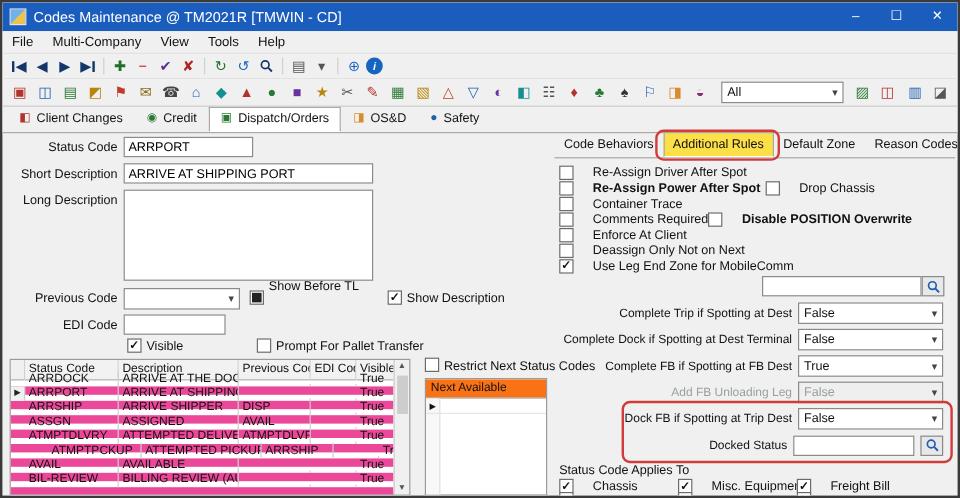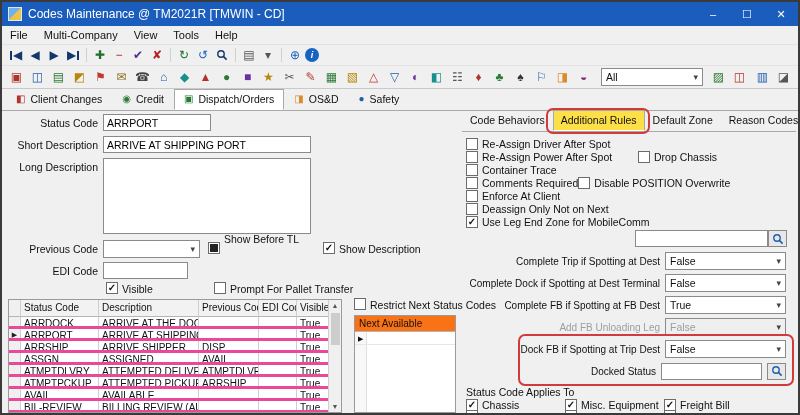--- a/index.html
+++ b/index.html
@@ -63,43 +63,43 @@
   .cb-abs { position:absolute; }
   .cb-lab { position:absolute; font-size:10.5px; white-space:nowrap; }
   
   .grid { position:absolute; left:6px; top:297px; width:334px; height:114px;
     border:1px solid #9a9a9a; background:#fff; overflow:hidden; font-size:10px; }
   .g-inner { margin-right:13px; }
   .g-header { display:flex; height:17px; background:#f2f2f2; }
   .g-cell { border-right:1px solid #cfcfcf; padding:1px 3px; overflow:hidden; white-space:nowrap; flex:none; }
   .g-head { border-bottom:1px solid #b5b5b5; background:#f2f2f2; padding-top:2px; }
   .g-marker { width:12px; background:#f0f0f0; padding:0; text-align:center; font-size:7px; line-height:12px; color:#222; }
-  .g-row { display:flex; height:12px; border-bottom:3px solid #ec4899; }
+  .g-row { display:flex; height:12px; border-bottom:7px solid #ec4899;align-items:flex-end; }
   .vscroll { position:absolute; right:0; top:0; bottom:0; width:13px; background:#f0f0f0;
     border-left:1px solid #cfcfcf; display:flex; flex-direction:column; align-items:center;
     font-size:7px; color:#555; }
   .sc-btn { height:11px; line-height:11px; }
   .sc-thumb { width:9px; height:32px; background:#cdcdcd; margin-top:2px; }
   
   .nextlist { position:absolute; left:352px; top:313px; width:102px; height:98px;
     border:1px solid #9a9a9a; background:#fff; font-size:10px; overflow:hidden; }
   .nl-header { height:16px; background:#f97316; border-bottom:1px solid #b5b5b5; padding:2px 4px; }
   .nl-body { position:relative; height:82px; }
   .nl-markercol { position:absolute; left:0; top:0; bottom:0; width:12px; background:#f8f8f8; border-right:1px solid #e0e0e0; }
   .nl-row1 { position:absolute; left:0; right:0; top:0; height:13px; border-bottom:1px solid #e6e6e6; }
   .nl-arrow { position:absolute; left:3px; top:3px; font-size:7px; }
   
   .subtabs { position:absolute; left:460px; top:110px; width:334px; height:20px;
     display:flex; align-items:flex-end; border-bottom:1px solid #a9a9a9;text-align:right; }
   .subtab { padding:3px 7px 4px; border:1px solid transparent; font-size:10.5px; white-space:nowrap; }
   .subtab.active { background:#fde047; border-color:#a9a9a9; border-bottom-color:#fff; }
   .rules-cbs { position:absolute; left:464px; top:135px; width:330px; }
   .rule-row { display:flex; height:13px; align-items:center; }
-  .cb-wrap { display:inline-flex; align-items:center; gap:4px; }
-  .cb-wrap.col1 { width:172px; }
+  .cb-wrap { display:inline-flex; align-items:center; gap:16px; }
+  .cb-wrap.col1 { width:172px;font-weight:bold; }
   .cb-label { font-size:10.5px; white-space:nowrap; }
   .el-label { position:absolute; left:462px; top:231px; width:168px; text-align:right; font-size:10.5px; }
   .el-field { position:absolute; left:633px; top:228px; width:133px; }
   .lookup-btn { border:1px solid #8a8a8a; background:#e8e8e8; display:inline-flex;
     align-items:center; justify-content:center; width:19px; height:17px; }
   .el-btn { position:absolute; left:766px; top:228px; }
   .combo-rows { position:absolute; left:402px; top:248px; width:382px; }
   .combo-row { display:flex; justify-content:flex-end; align-items:center; height:22px; gap:5px; }
   .combo-row .comboctl { width:121px; flex:none; }
   .combo-label { font-size:10px; text-align:right; white-space:nowrap; }
@@ -306,21 +306,21 @@
           <div class="g-row">
             <div class="g-cell g-marker"></div>
             <div class="g-cell" style="width: 78px;">ATMPTDLVRY</div>
             <div class="g-cell" style="width: 100px;">ATTEMPTED DELIVERY</div>
             <div class="g-cell" style="width: 60px;">ATMPTDLVRY</div>
             <div class="g-cell" style="width: 38px;"></div>
             <div class="g-cell" style="width: 32px;">True</div>
           </div>
           <div class="g-row">
             <div class="g-cell g-marker"></div>
-            <div class="g-cell" style="width: 78px;">ATMPTPCKUP</div>
+            <div class="g-cell" style="width: 78px; margin-left: 19px;">ATMPTPCKUP</div>
             <div class="g-cell" style="width: 100px;">ATTEMPTED PICKUP</div>
             <div class="g-cell" style="width: 60px;">ARRSHIP</div>
             <div class="g-cell" style="width: 38px;"></div>
             <div class="g-cell" style="width: 32px;">True</div>
           </div>
           <div class="g-row">
             <div class="g-cell g-marker"></div>
             <div class="g-cell" style="width: 78px;">AVAIL</div>
             <div class="g-cell" style="width: 100px;">AVAILABLE</div>
             <div class="g-cell" style="width: 60px;"></div>

